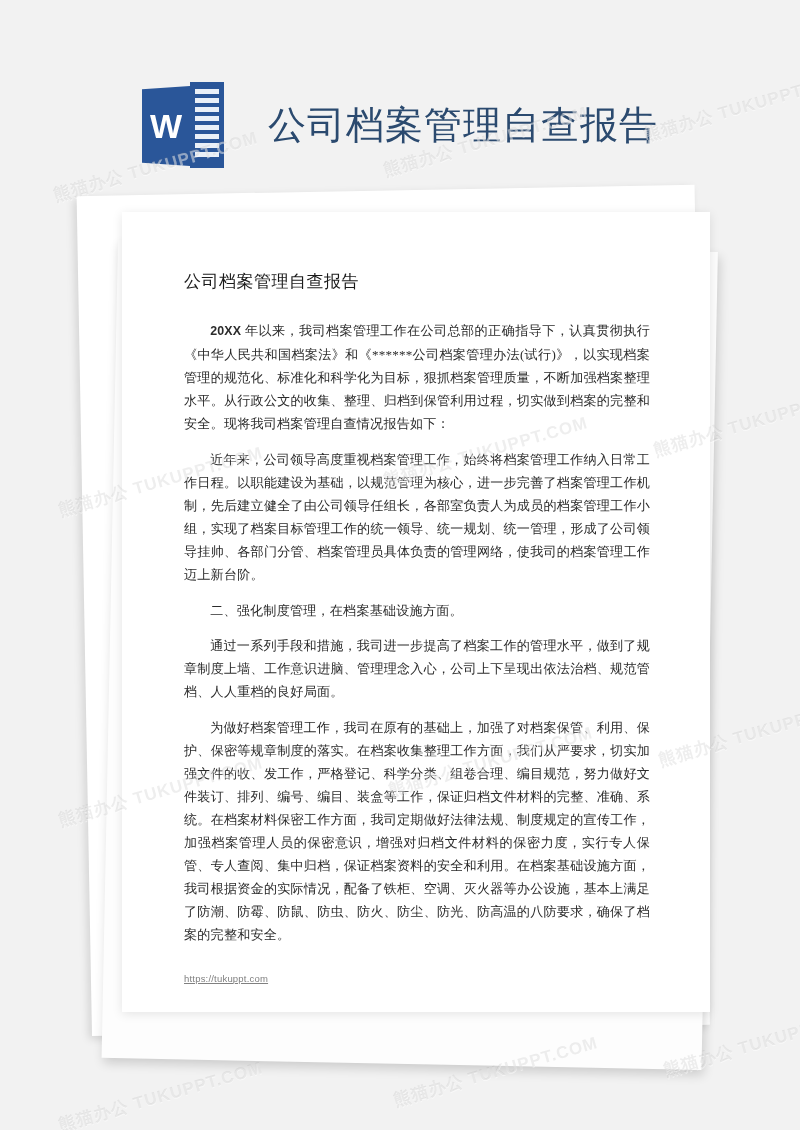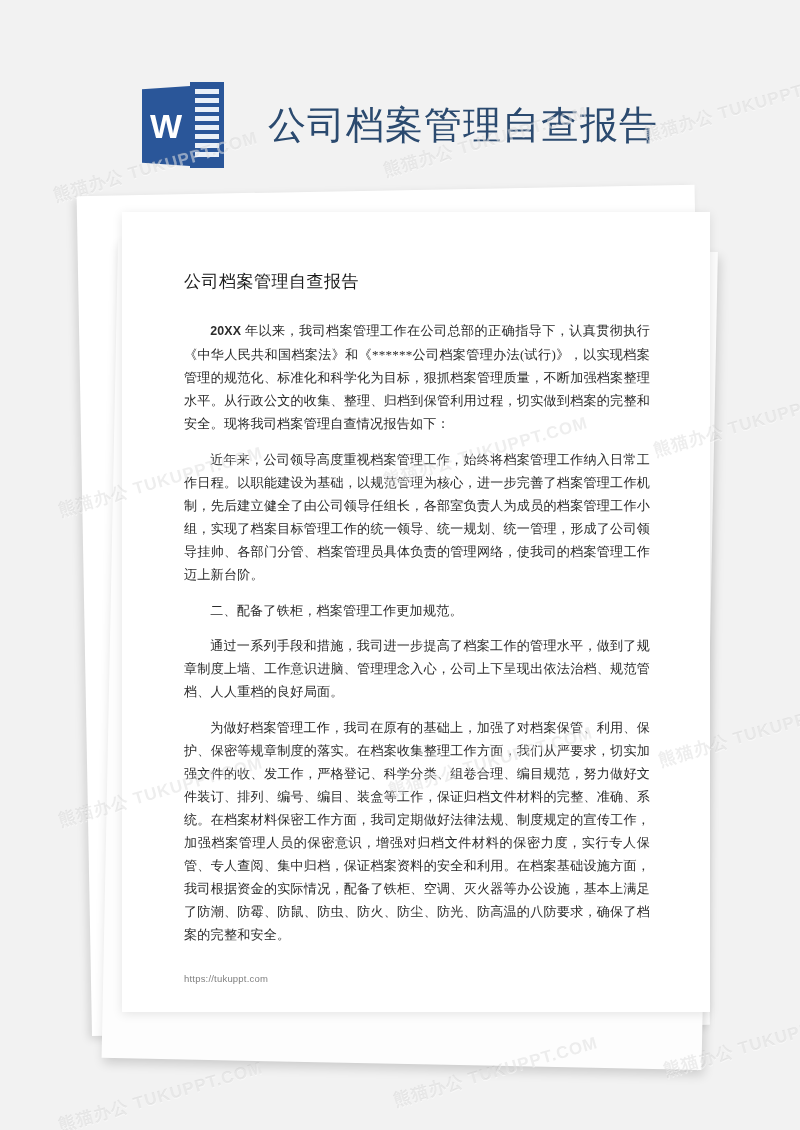--- a/index.html
+++ b/index.html
@@ -176,41 +176,42 @@
   }
 
   .page-footer-url {
     position: absolute;
     left: 62px;
     bottom: 28px;
     font-family: "Liberation Sans", sans-serif;
     font-size: 9.5px;
     color: #808080;
     letter-spacing: 0.2px;
+    text-decoration: underline;
   }
 </style>
 </head>
 <body>
 
 <div class="paper-stack">
 
   <div class="sheet-back-left"></div>
   <div class="sheet-back-bottom"></div>
 
   <div class="page">
     <div class="page-inner">
 
       <div class="body-title">公司档案管理自查报告</div>
 
       <p class="para"><span class="bold20">20XX</span><span> 年以来，我司档案管理工作在公司总部的正确指导下，认真贯彻执行《中华人民共和国档案法》和《******公司档案管理办法(试行)》，以实现档案管理的规范化、标准化和科学化为目标，狠抓档案管理质量，不断加强档案整理水平。从行政公文的收集、整理、归档到保管利用过程，切实做到档案的完整和安全。现将我司档案管理自查情况报告如下：</span></p>
 
 
       <p class="para">近年来，公司领导高度重视档案管理工作，始终将档案管理工作纳入日常工作日程。以职能建设为基础，以规范管理为核心，进一步完善了档案管理工作机制，先后建立健全了由公司领导任组长，各部室负责人为成员的档案管理工作小组，实现了档案目标管理工作的统一领导、统一规划、统一管理，形成了公司领导挂帅、各部门分管、档案管理员具体负责的管理网络，使我司的档案管理工作迈上新台阶。</p>
 
-      <p class="para heading">二、配备了铁柜，档案管理工作更加规范。</p>
+      <p class="para heading">二、强化制度管理，在档案基础设施方面。</p>
 
       <p class="para">通过一系列手段和措施，我司进一步提高了档案工作的管理水平，做到了规章制度上墙、工作意识进脑、管理理念入心，公司上下呈现出依法治档、规范管档、人人重档的良好局面。</p>
 
       <p class="para">为做好档案管理工作，我司在原有的基础上，加强了对档案保管、利用、保护、保密等规章制度的落实。在档案收集整理工作方面，我们从严要求，切实加强文件的收、发工作，严格登记、科学分类、组卷合理、编目规范，努力做好文件装订、排列、编号、编目、装盒等工作，保证归档文件材料的完整、准确、系统。在档案材料保密工作方面，我司定期做好法律法规、制度规定的宣传工作，加强档案管理人员的保密意识，增强对归档文件材料的保密力度，实行专人保管、专人查阅、集中归档，保证档案资料的安全和利用。在档案基础设施方面，我司根据资金的实际情况，配备了铁柜、空调、灭火器等办公设施，基本上满足了防潮、防霉、防鼠、防虫、防火、防尘、防光、防高温的八防要求，确保了档案的完整和安全。</p>
 
 
     </div>
 
     <div class="page-footer-url">https://tukuppt.com</div>
   </div>

